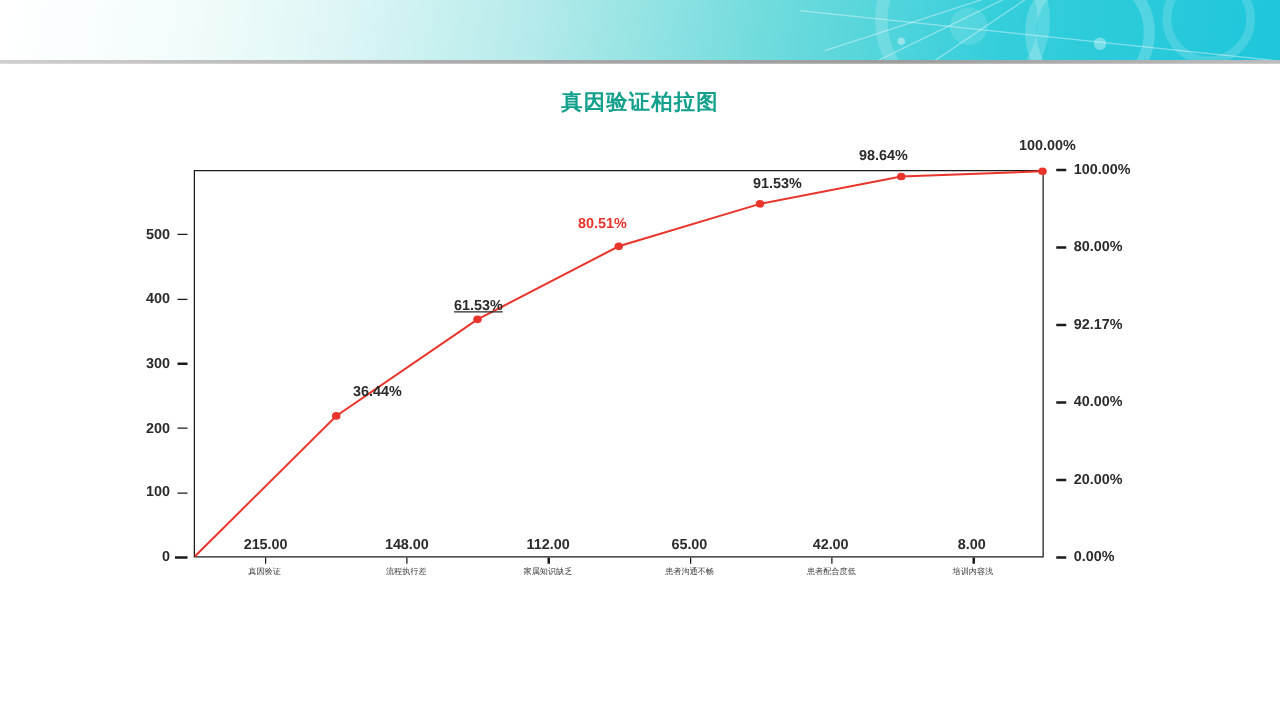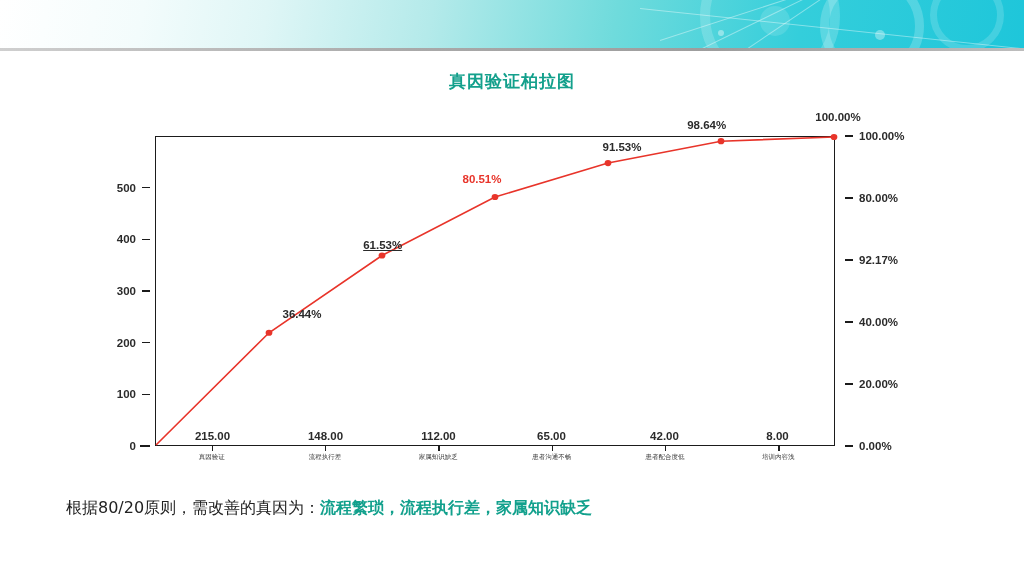--- a/index.html
+++ b/index.html
@@ -199,17 +199,14 @@
       <div class="xtick" style="left: 283.333px;"></div>
       <div class="xlabel" style="left: 283.333px;">家属知识缺乏</div>
       <div class="xtick" style="left: 396.667px;"></div>
       <div class="xlabel" style="left: 396.667px;">患者沟通不畅</div>
       <div class="xtick" style="left: 510px;"></div>
       <div class="xlabel" style="left: 510px;">患者配合度低</div>
       <div class="xtick" style="left: 623.333px;"></div>
       <div class="xlabel" style="left: 623.333px;">培训内容浅</div>
     </div>
 
-  <div class="caption">
-    <span>根据80/20原则，需改善的真因为：</span><span class="emph">流程繁琐，流程执行差，家属知识缺乏</span>
-  </div>
 
 </div>
 
 </body></html>

